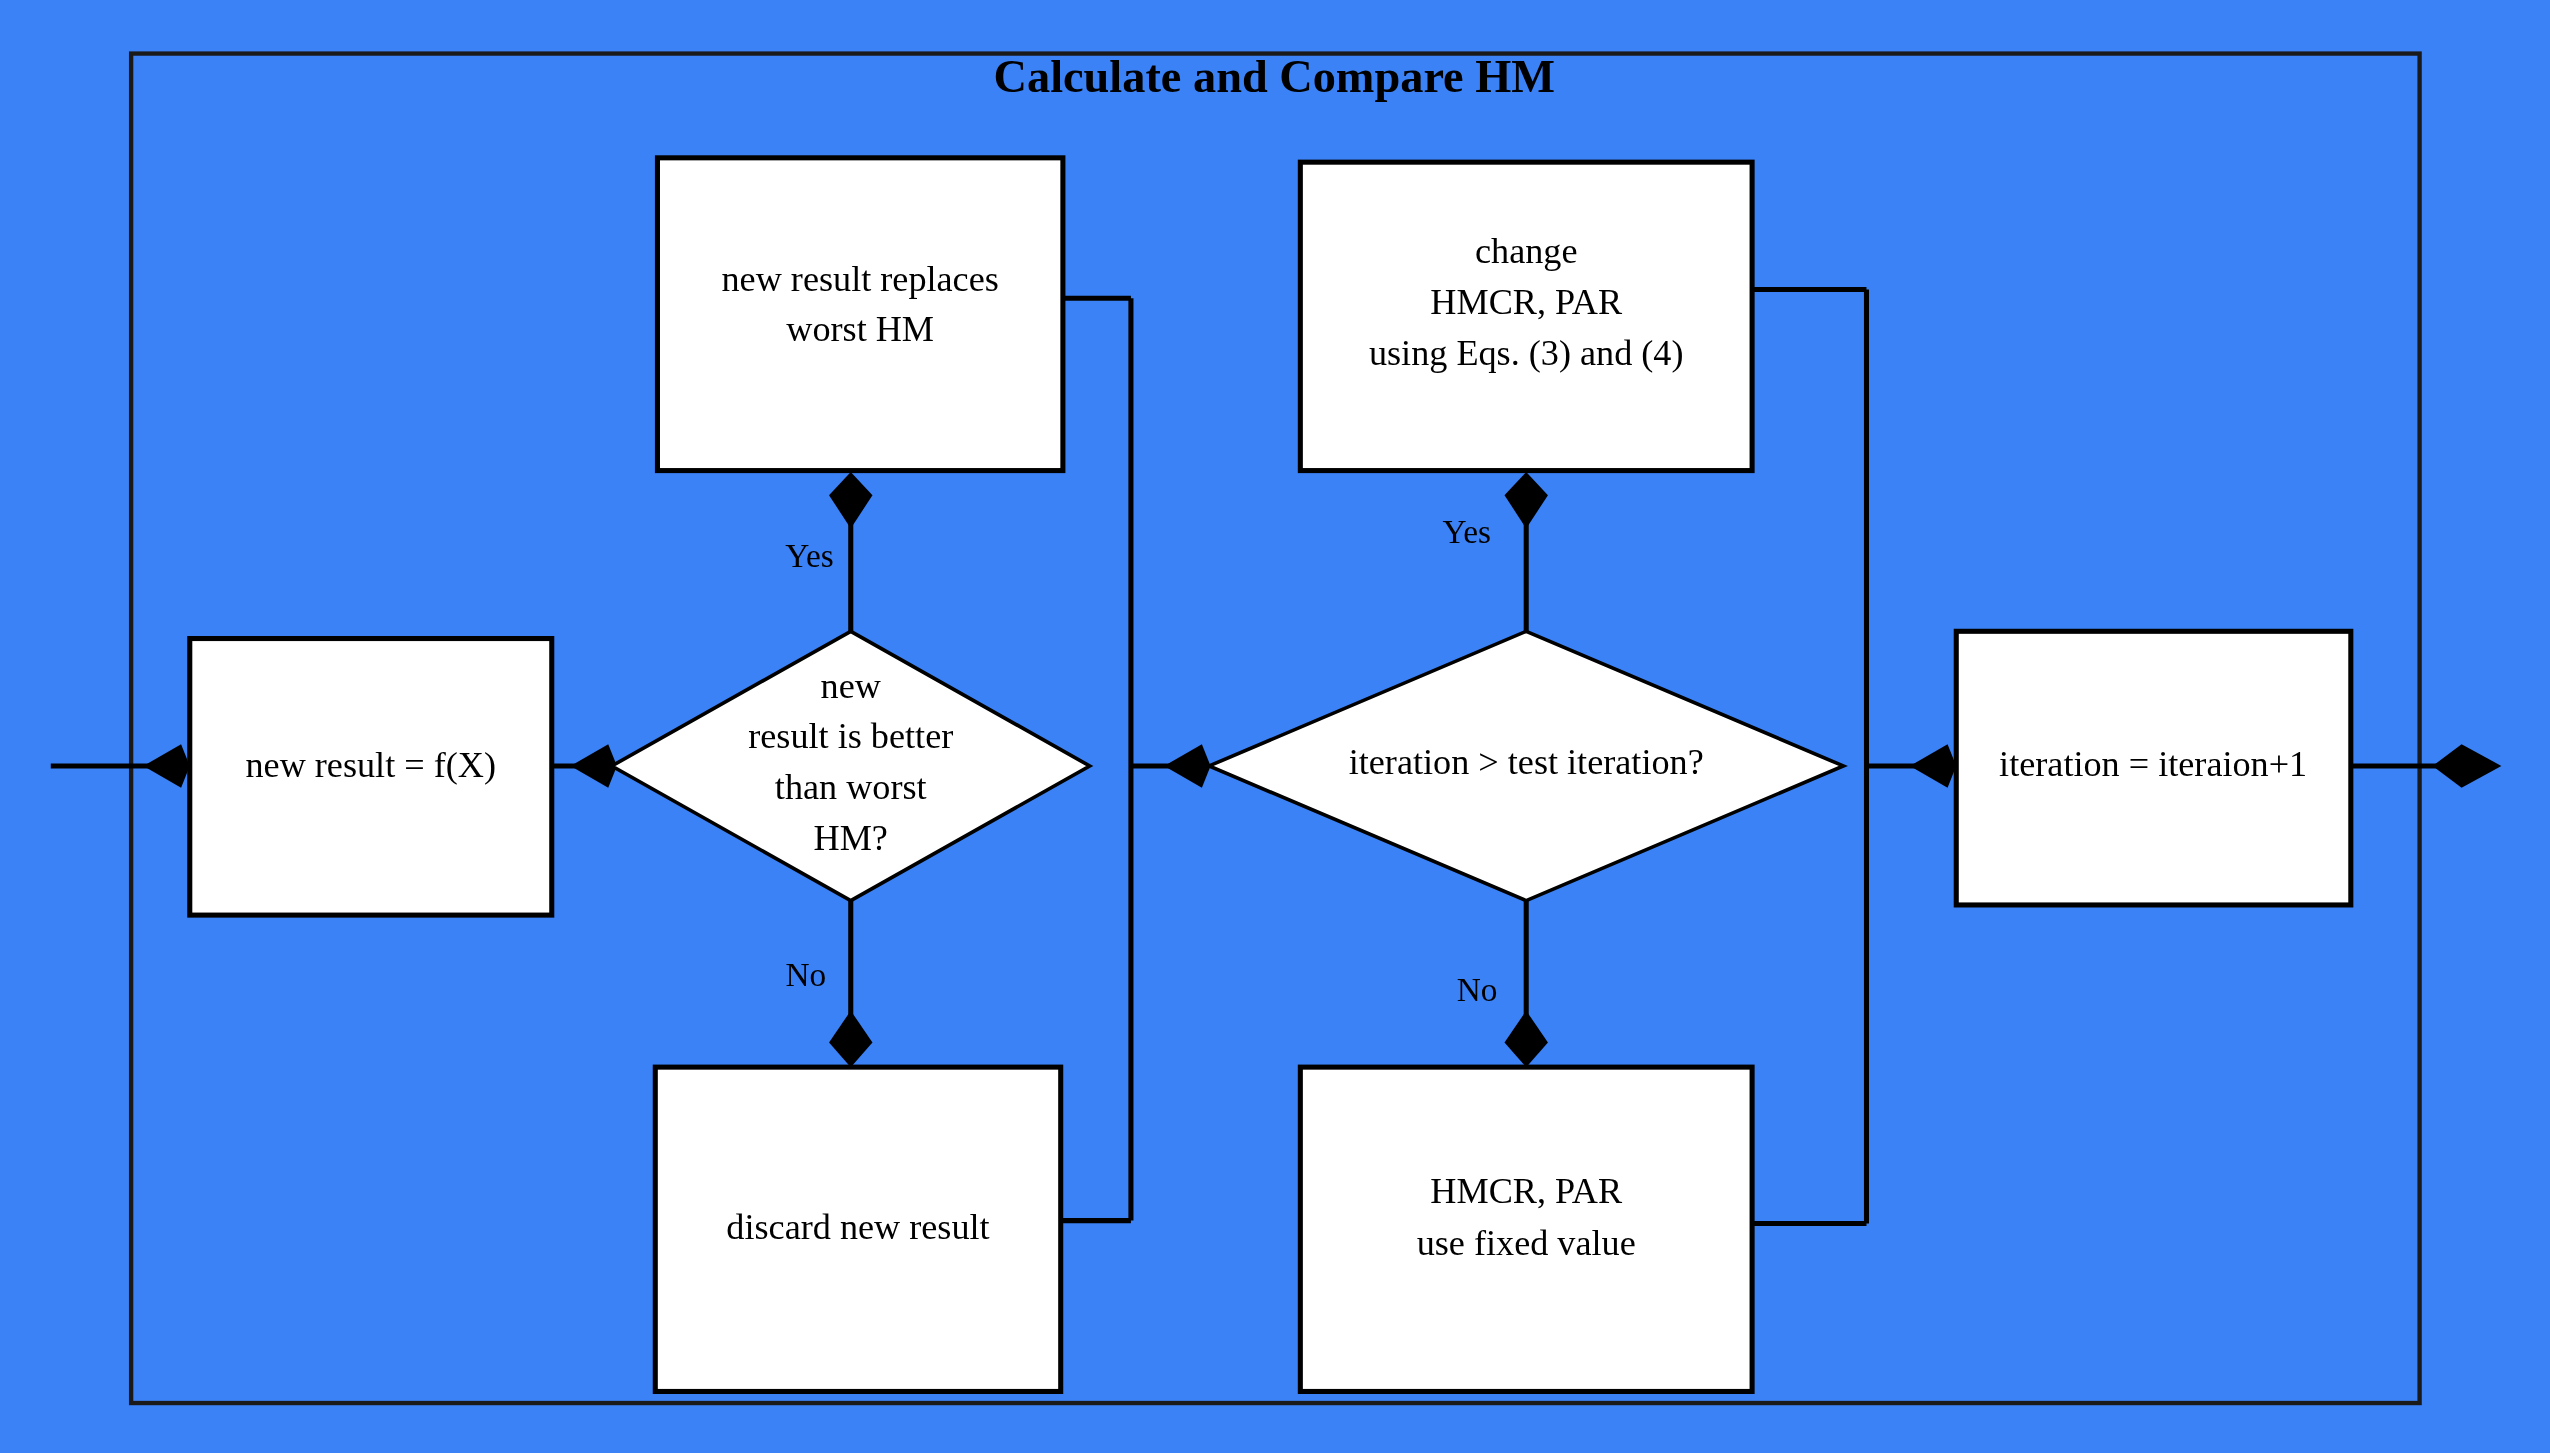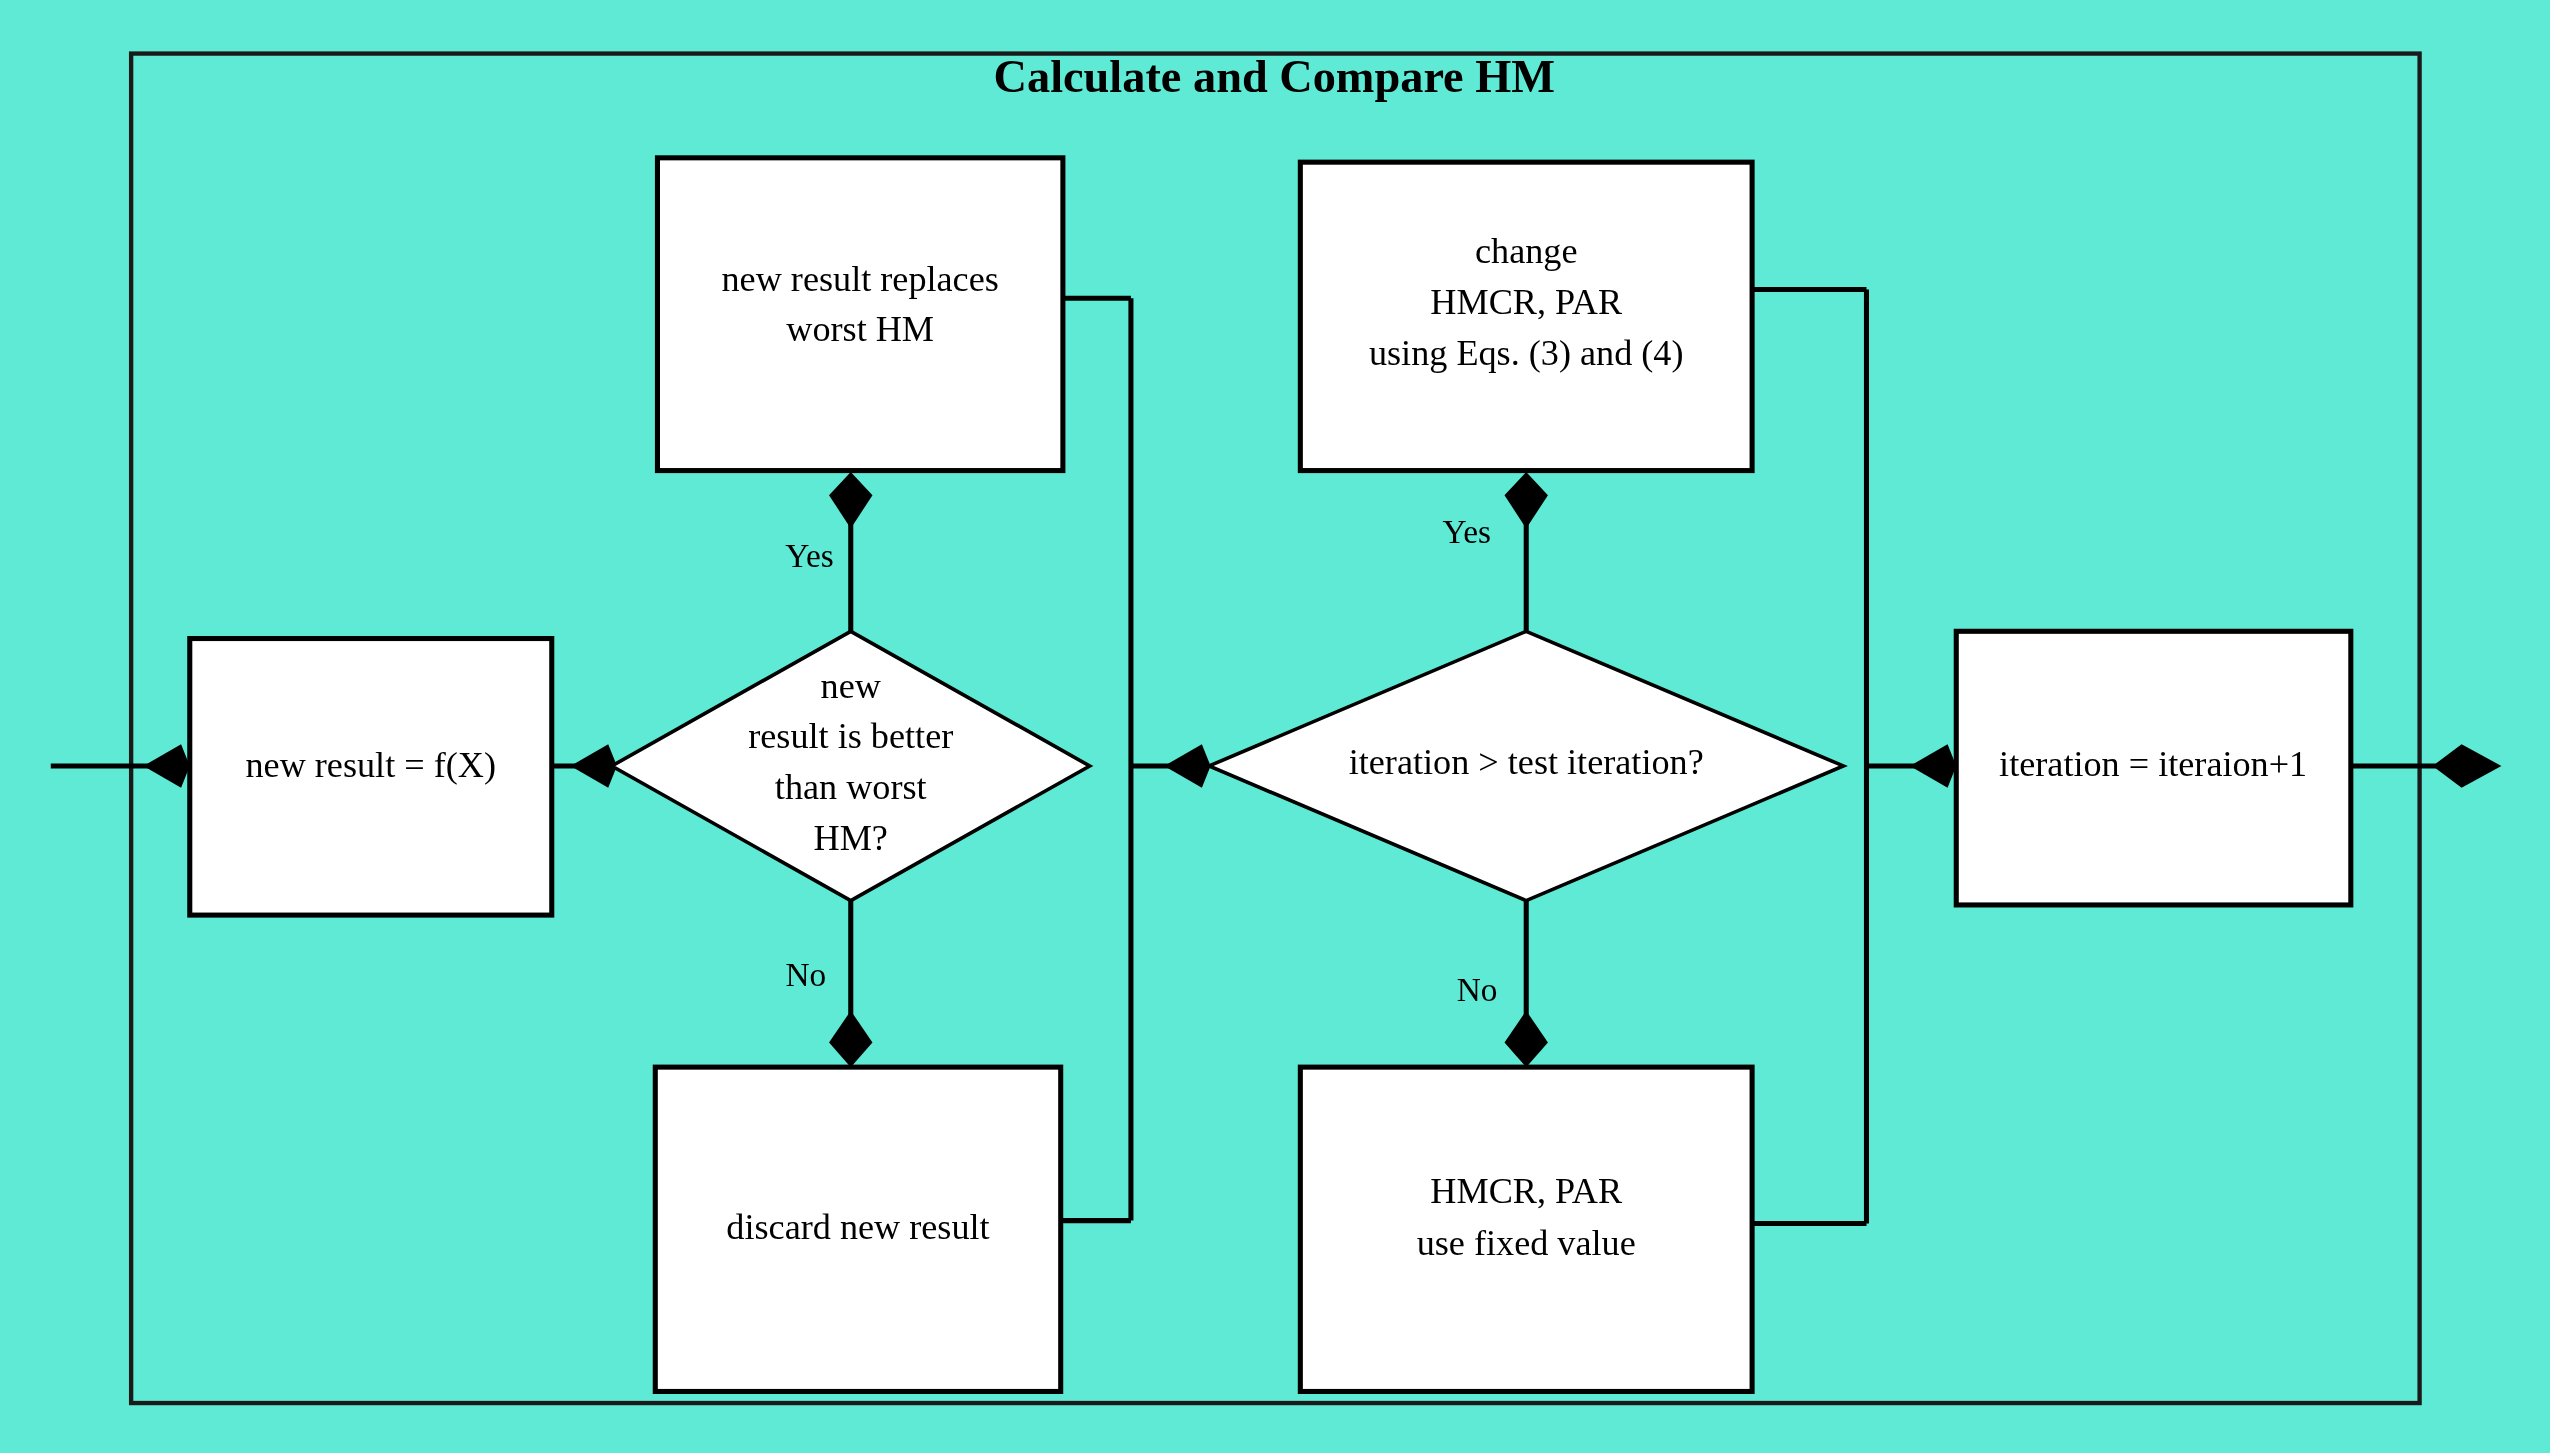--- a/index.html
+++ b/index.html
@@ -10,21 +10,21 @@
   body {
     width: 2550px;
     height: 1453px;
     font-family: "Liberation Serif", "DejaVu Serif", serif;
     overflow: hidden;
   }
   #flow-root {
     position: relative;
     width: 2550px;
     height: 1453px;
-    background: #5eead4;
+    background: #3b82f6;
   }
   svg#flow-svg {
     position: absolute;
     top: 0;
     left: 0;
     width: 2550px;
     height: 1453px;
     display: block;
   }
   .shape-stroke {

